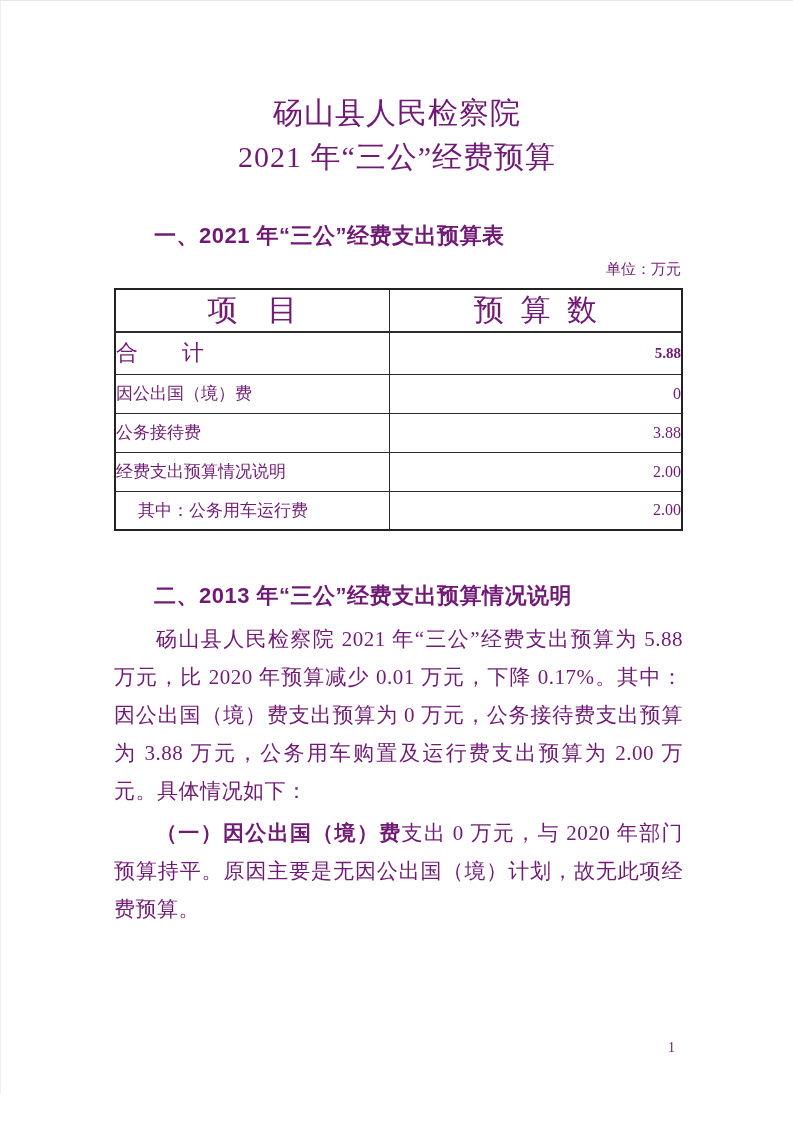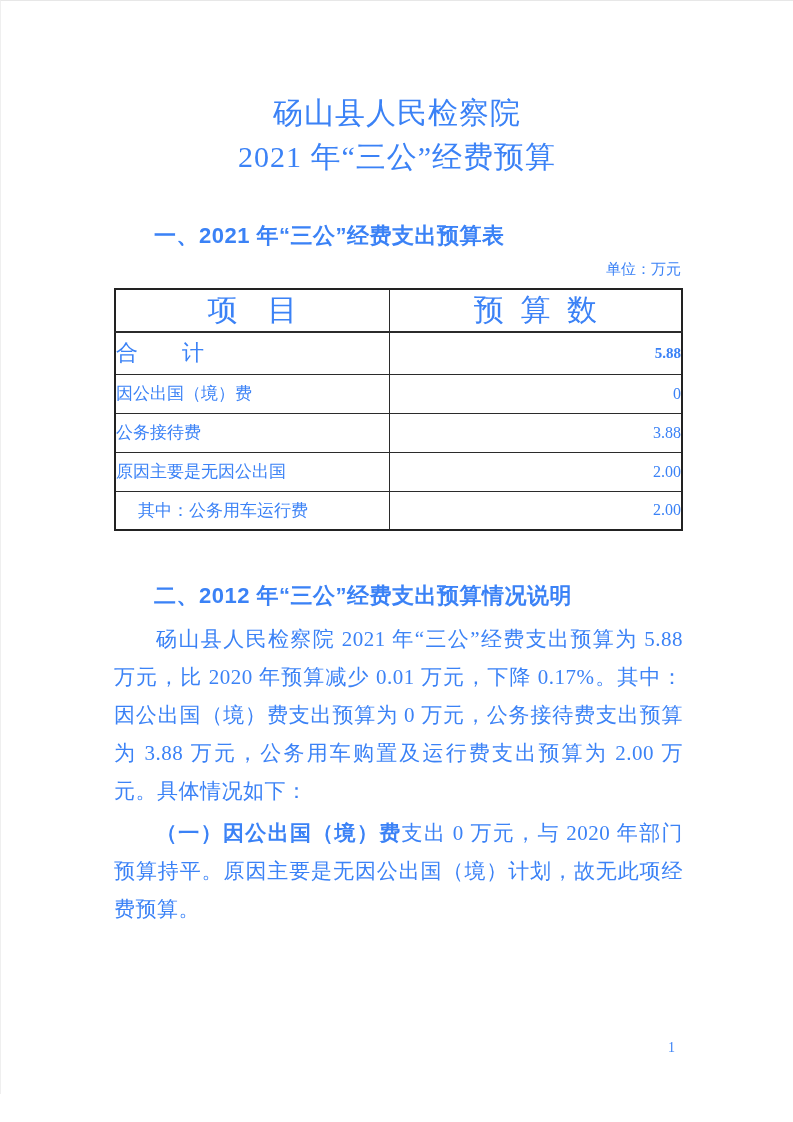--- a/index.html
+++ b/index.html
@@ -1,21 +1,21 @@
 <!DOCTYPE html>
 <html><head>
 <meta charset="utf-8">
 <style>
   html,body{margin:0;padding:0;background:#ffffff;}
   .page{
     position:relative;
     width:793px;height:1094px;
     margin:0 auto;
     background:#ffffff;
-    color:#3b82f6;
+    color:#701a75;
     font-family:"Liberation Serif","DejaVu Serif",serif;
     box-sizing:border-box;
     border-top:1px solid #e7e7e7;
     border-left:1px solid #efefef;
     overflow:hidden;
   }
   .doc-title{
     padding-top:90px;
     text-align:center;
     font-size:30px;
@@ -137,31 +137,31 @@
         </tr>
         <tr class="data-row">
           <td class="lbl">因公出国（境）费</td>
           <td class="val">0</td>
         </tr>
         <tr class="data-row">
           <td class="lbl">公务接待费</td>
           <td class="val">3.88</td>
         </tr>
         <tr class="data-row">
-          <td class="lbl">原因主要是无因公出国</td>
+          <td class="lbl">经费支出预算情况说明</td>
           <td class="val">2.00</td>
         </tr>
         <tr class="data-row indent-1">
           <td class="lbl">其中：公务用车运行费</td>
           <td class="val">2.00</td>
         </tr>
       </tbody>
     </table>
 
-    <div class="sec-heading s2">二、2012 年“三公”经费支出预算情况说明</div>
+    <div class="sec-heading s2">二、2013 年“三公”经费支出预算情况说明</div>
 
     <p class="body-para first-para">砀山县人民检察院 2021 年“三公”经费支出预算为 5.88 万元，比 2020 年预算减少 0.01 万元，下降 0.17%。其中：因公出国（境）费支出预算为 0 万元，公务接待费支出预算为 3.88 万元，公务用车购置及运行费支出预算为 2.00 万元。具体情况如下：</p>
 
     <p class="body-para p2"><b>（一）因公出国（境）费</b><span>支出 0 万元，与 2020 年部门预算持平。原因主要是无因公出国（境）计划，故无此项经费预算。</span></p>
 
   </div>
 
   <div class="page-number">1</div>
 
 </div>

